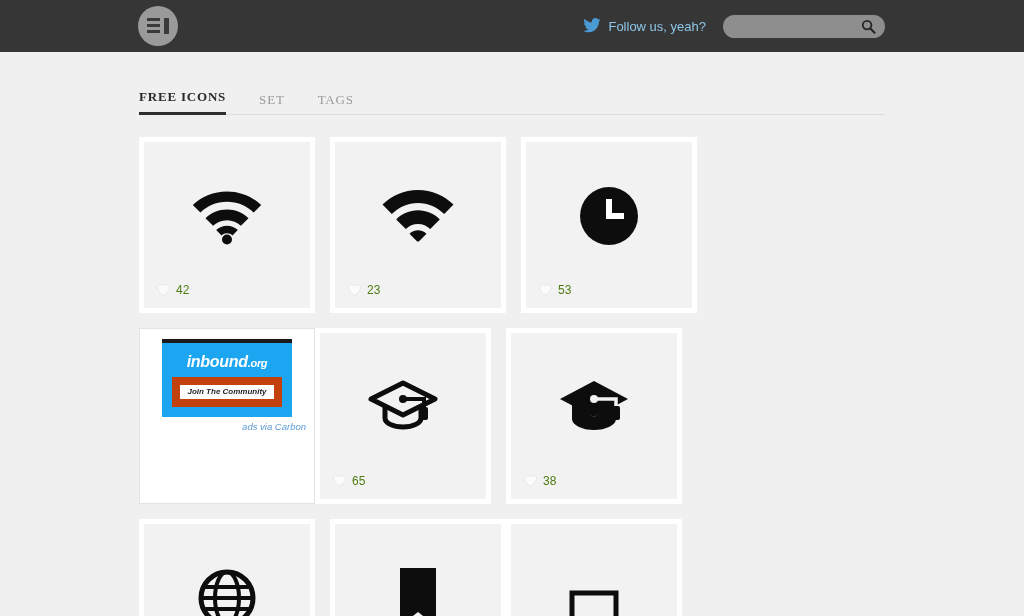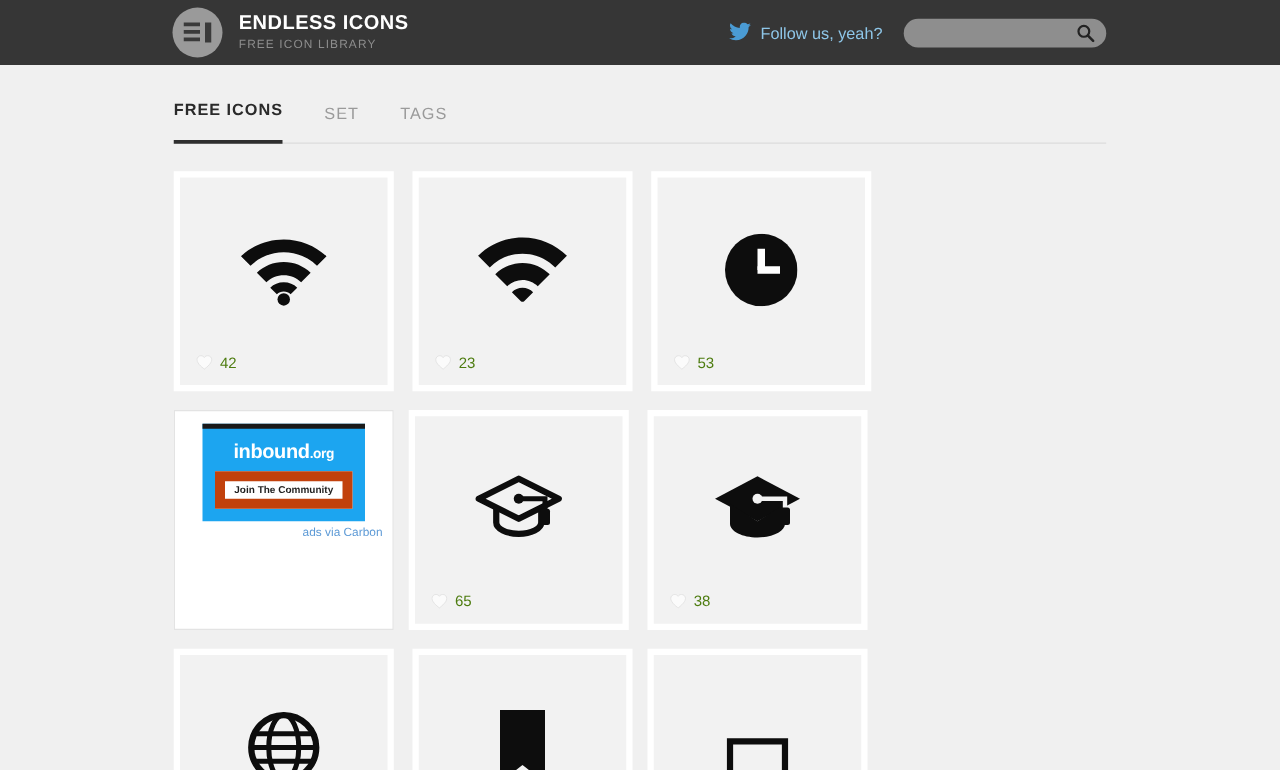--- a/index.html
+++ b/index.html
@@ -154,25 +154,26 @@
     margin: 0 139px;
     border-bottom: 1px solid #dcdcdc;
     display: flex;
     align-items: flex-end;
     height: 30px;
   }
   .tab {
     font-size: 13px;
     letter-spacing: 0.8px;
     color: #9a9a9a;
-    padding-bottom: 17px;
+    padding-bottom: 7px;
     margin-right: 33px;
     cursor: pointer;
     position: relative;
     top: 1px;
+    font-family: Liberation Serif, serif;
   }
   .tab.active {
     color: #2a2a2a;
     font-weight: bold;
     border-bottom: 3px solid #2f2f2f;
   }
 
   
   .grid {
     margin: 22px 139px 0 139px;
@@ -182,21 +183,21 @@
   .card {
     width: 176px;
     height: 176px;
     margin: 0 15px 15px 0;
     background: #f2f2f2;
     border: 5px solid #ffffff;
     position: relative;
     cursor: pointer;
     overflow: hidden;
   }
-  .card:nth-child(4n) { margin-right: 12px; }
+  .card:nth-child(4n) { margin-right: 0; font-style: italic; }
 
   .card-icon {
     position: absolute;
     left: 0;
     right: 0;
     top: 38px;
     display: flex;
     justify-content: center;
     align-items: center;
     height: 72px;
@@ -283,24 +284,20 @@
 
     <div class="brand">
       <div class="logo-circle">
         <div class="logo-mark">
           <span class="logo-bar b1"></span>
           <span class="logo-bar b2"></span>
           <span class="logo-bar b3"></span>
           <span class="logo-vert"></span>
         </div>
       </div>
-      <div class="brand-text">
-        <div class="brand-title">ENDLESS ICONS</div>
-        <div class="brand-sub">FREE ICON LIBRARY</div>
-      </div>
     </div>
 
     <div class="header-right">
       <div class="twitter-link">
         <svg class="twitter-icon" viewBox="0 0 24 22">
           <path fill="#4a9bd4" d="M24 2.6c-.9.4-1.8.7-2.8.8 1-.6 1.8-1.6 2.2-2.7-1 .6-2 1-3.1 1.2A4.9 4.9 0 0 0 16.6 0c-2.7 0-4.9 2.2-4.9 4.9 0 .4 0 .8.1 1.1C7.7 5.8 4.1 3.9 1.7.9c-.5.8-.7 1.6-.7 2.5 0 1.7.9 3.2 2.2 4.1-.8 0-1.6-.2-2.2-.6v.1c0 2.4 1.7 4.4 3.9 4.8-.4.1-.8.2-1.3.2-.3 0-.6 0-.9-.1.6 2 2.4 3.4 4.6 3.4-1.7 1.3-3.8 2.1-6.1 2.1H0c2.2 1.4 4.8 2.2 7.5 2.2 9.1 0 14-7.5 14-14v-.6c1-.7 1.8-1.6 2.5-2.5z"></path>
         </svg>
         <span>Follow us, yeah?</span>
       </div>
 

